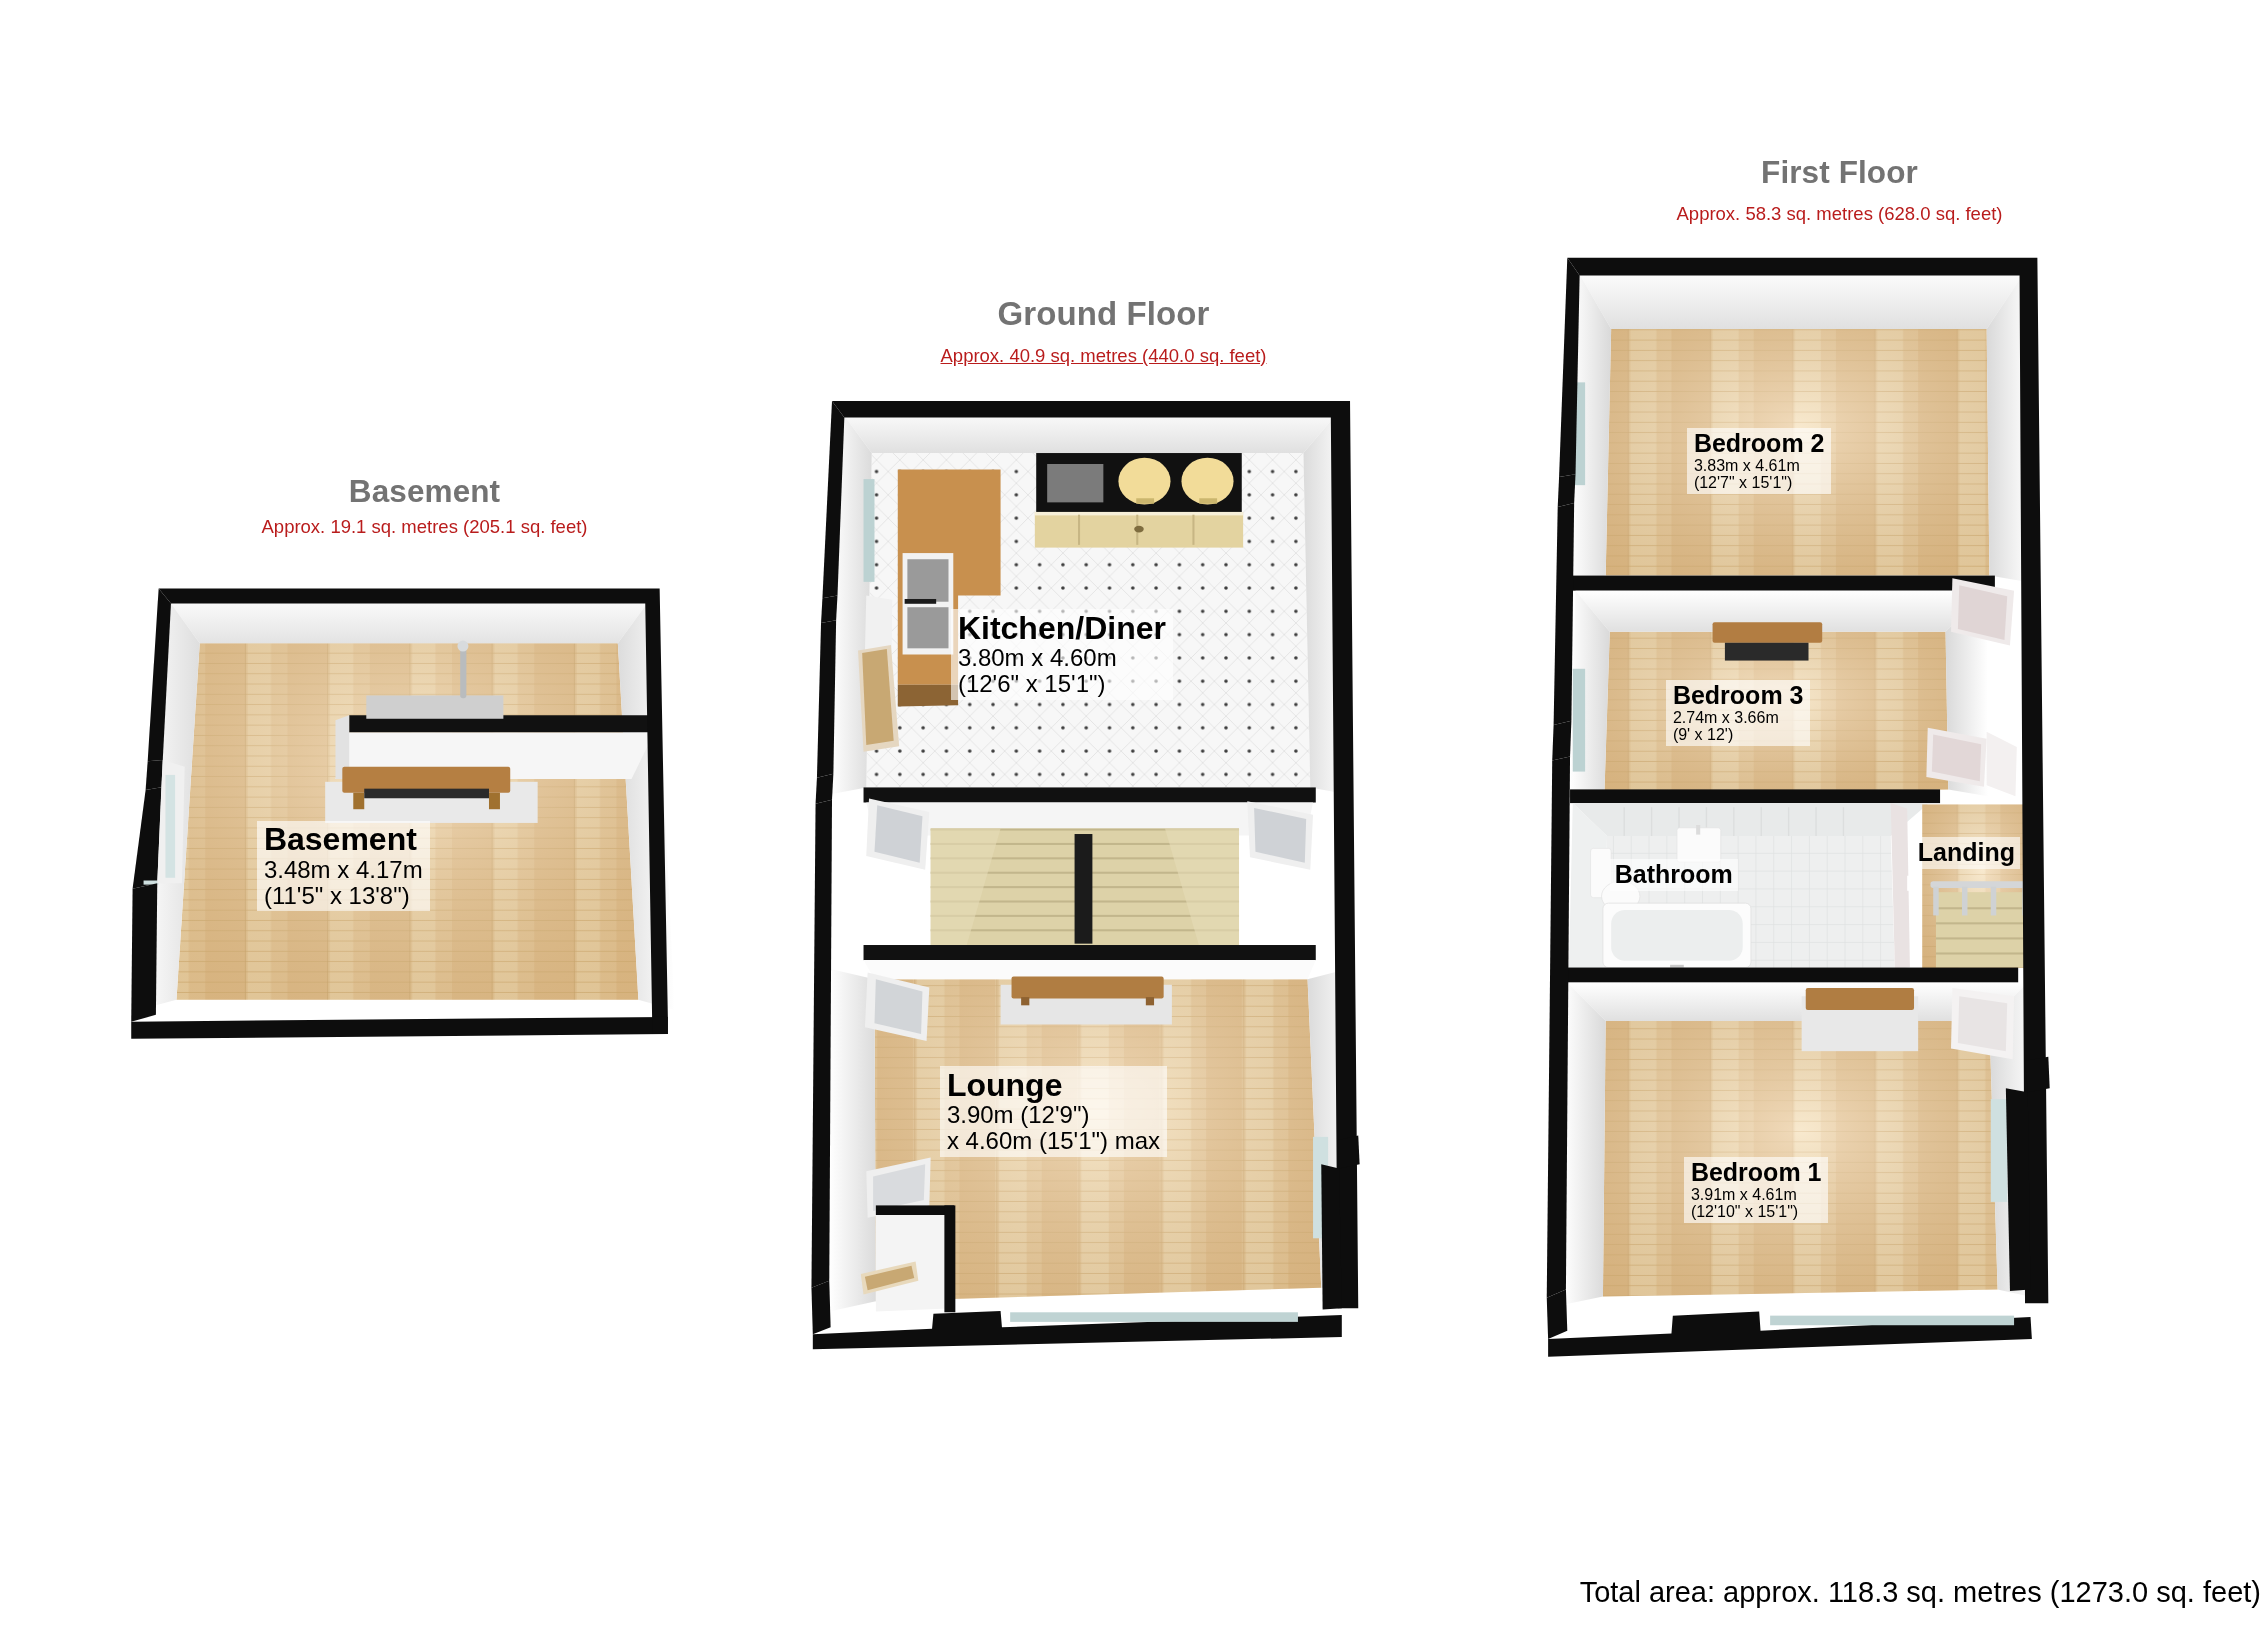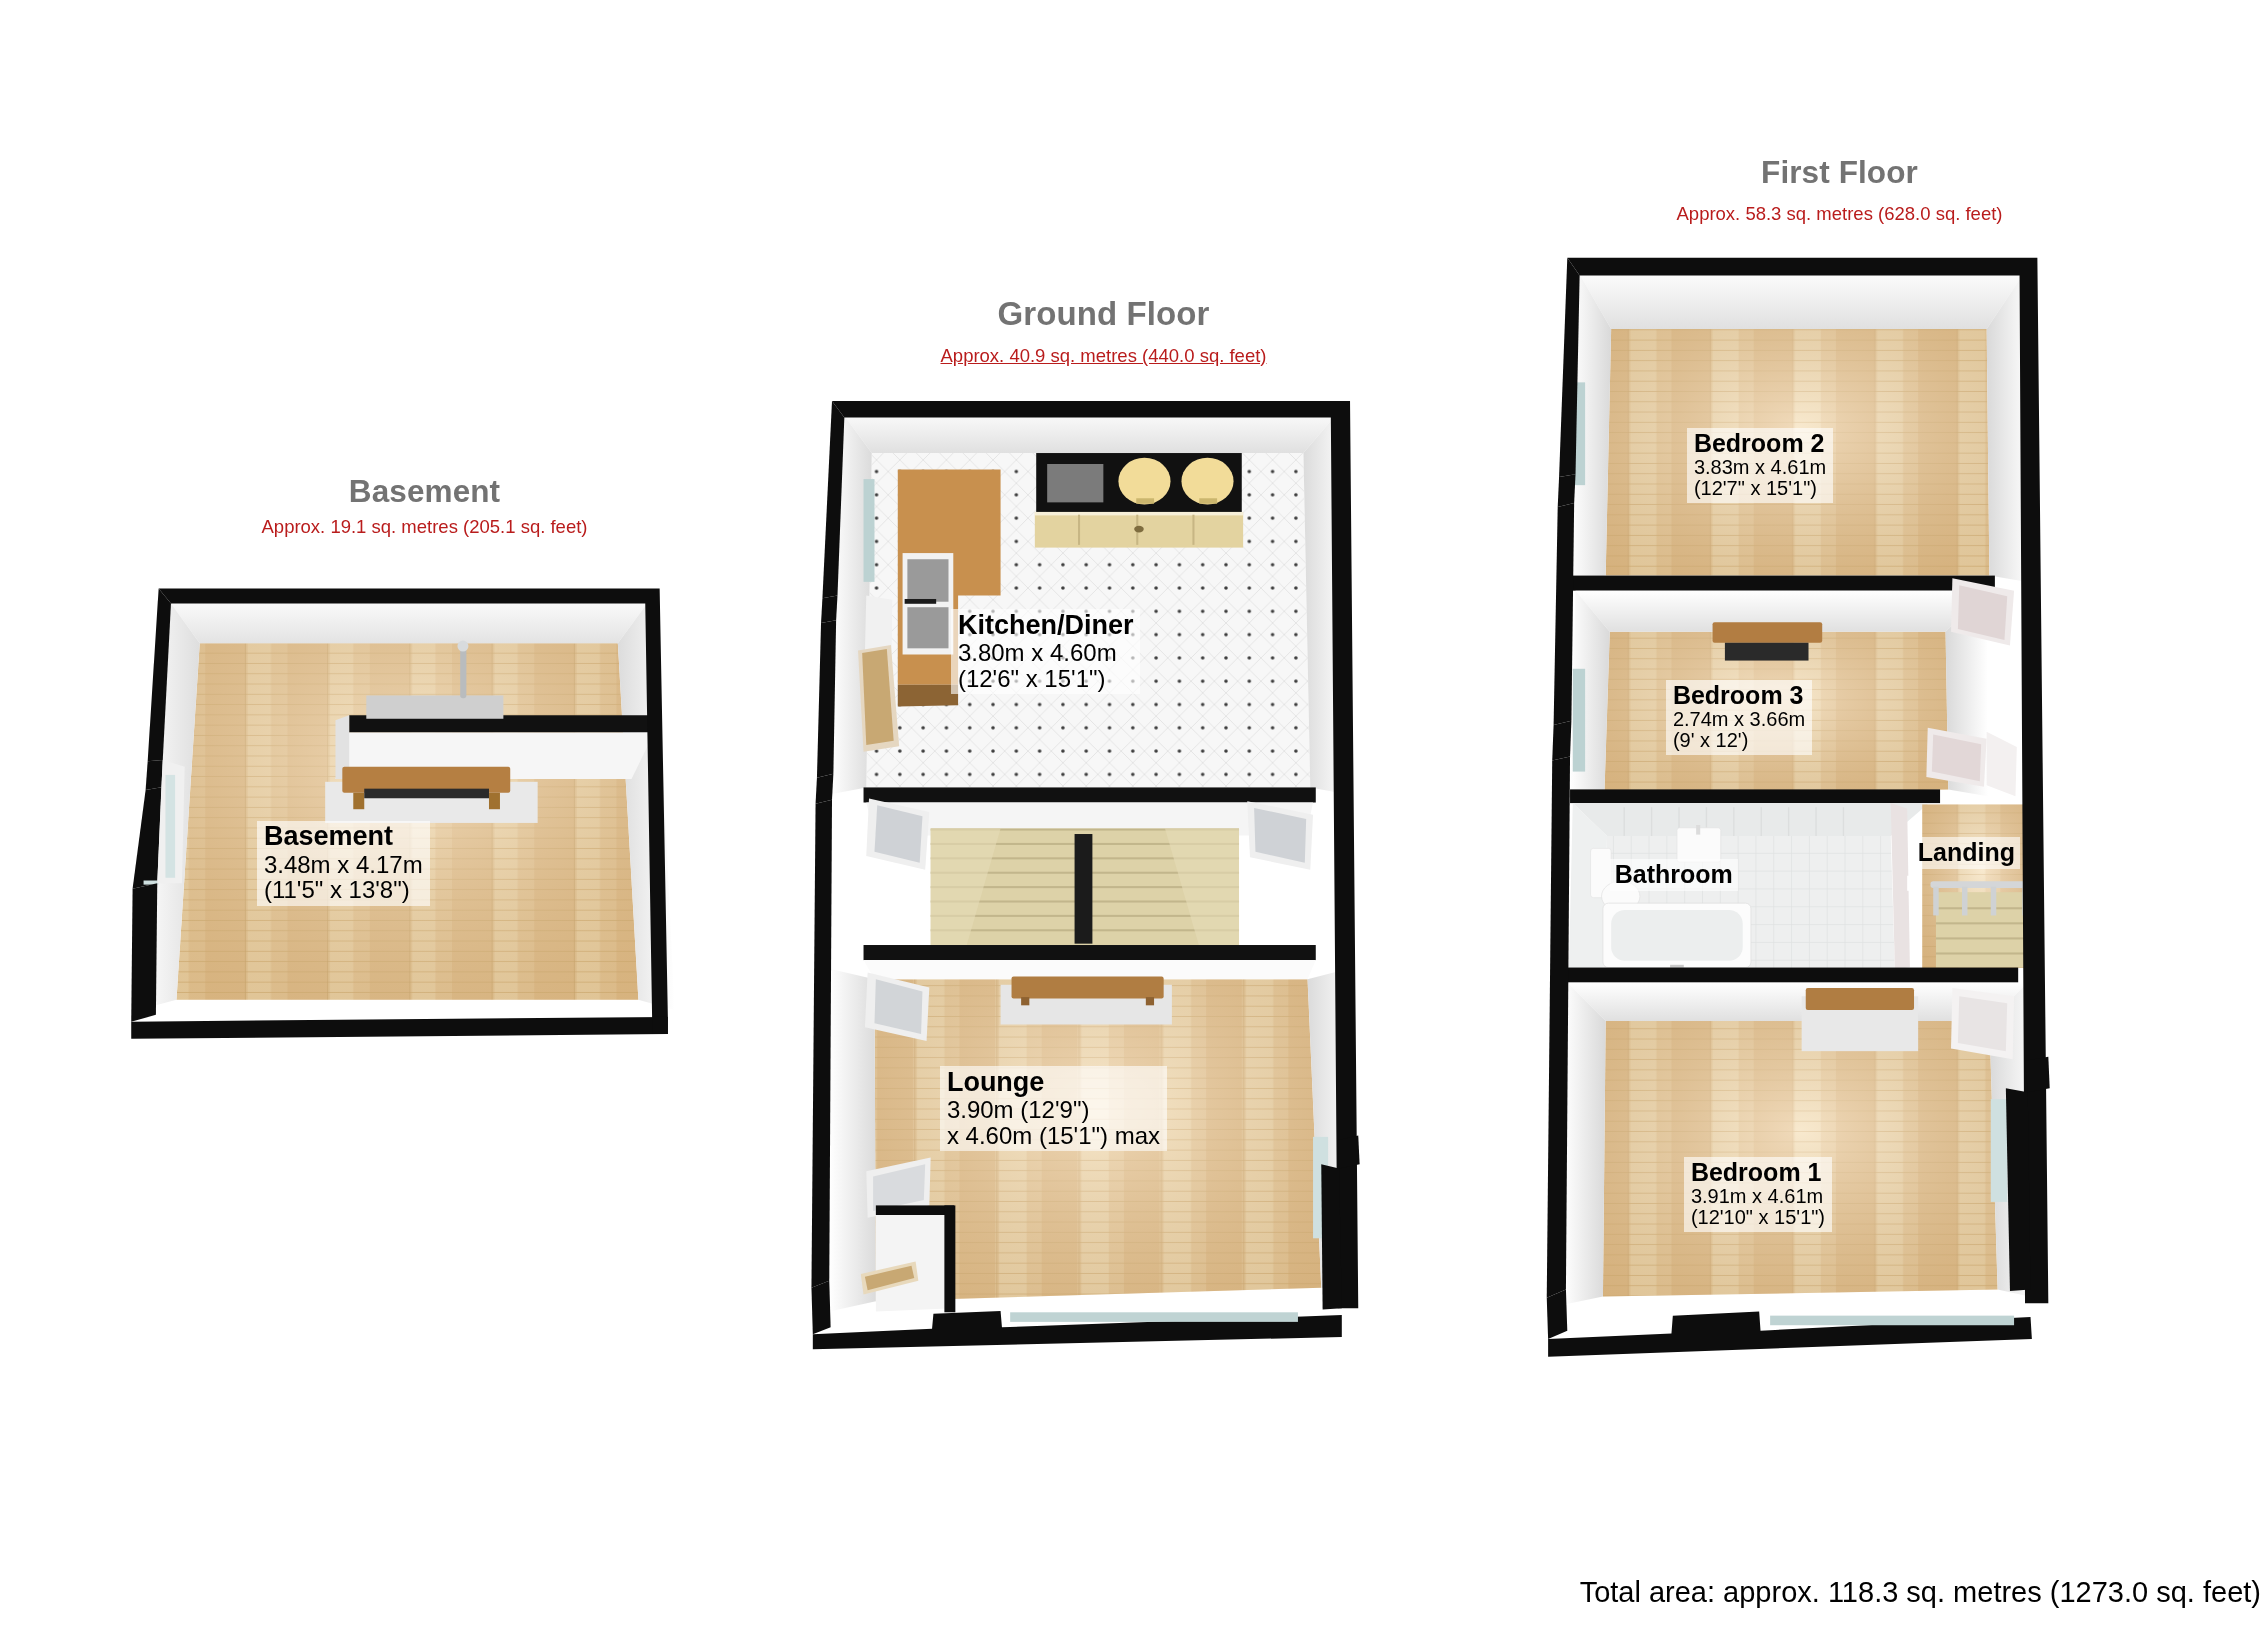--- a/index.html
+++ b/index.html
@@ -78,24 +78,24 @@
   }
 
   
   .t-basement { font-size: 31.5px; }
   .s-basement { font-size: 18.5px; }
   .t-ground   { font-size: 33px; }
   .s-ground   { font-size: 18.5px; text-decoration: underline; }
   .t-first    { font-size: 31.5px; }
   .s-first    { font-size: 18.5px; }
 
-  .rl-lg .rl-name { font-size: 27px; }
+  .rl-lg .rl-name { font-size: 32px; }
   .rl-lg .rl-dim  { font-size: 24px; }
   .rl-md .rl-name { font-size: 25px; }
-  .rl-md .rl-dim  { font-size: 20px; }
+  .rl-md .rl-dim  { font-size: 16px; }
   .lp-md { font-size: 25px; }
 </style>
 </head>
 <body>
 
 <div class="floor-block" style="left:123px; top:473px; width:603px;">
   <div class="floor-title t-basement">Basement</div>
   <div class="floor-sub s-basement" style="margin-top:6px;">Approx. 19.1 sq. metres (205.1 sq. feet)</div>
 
   <div class="plan" style="margin-top:23px;">

